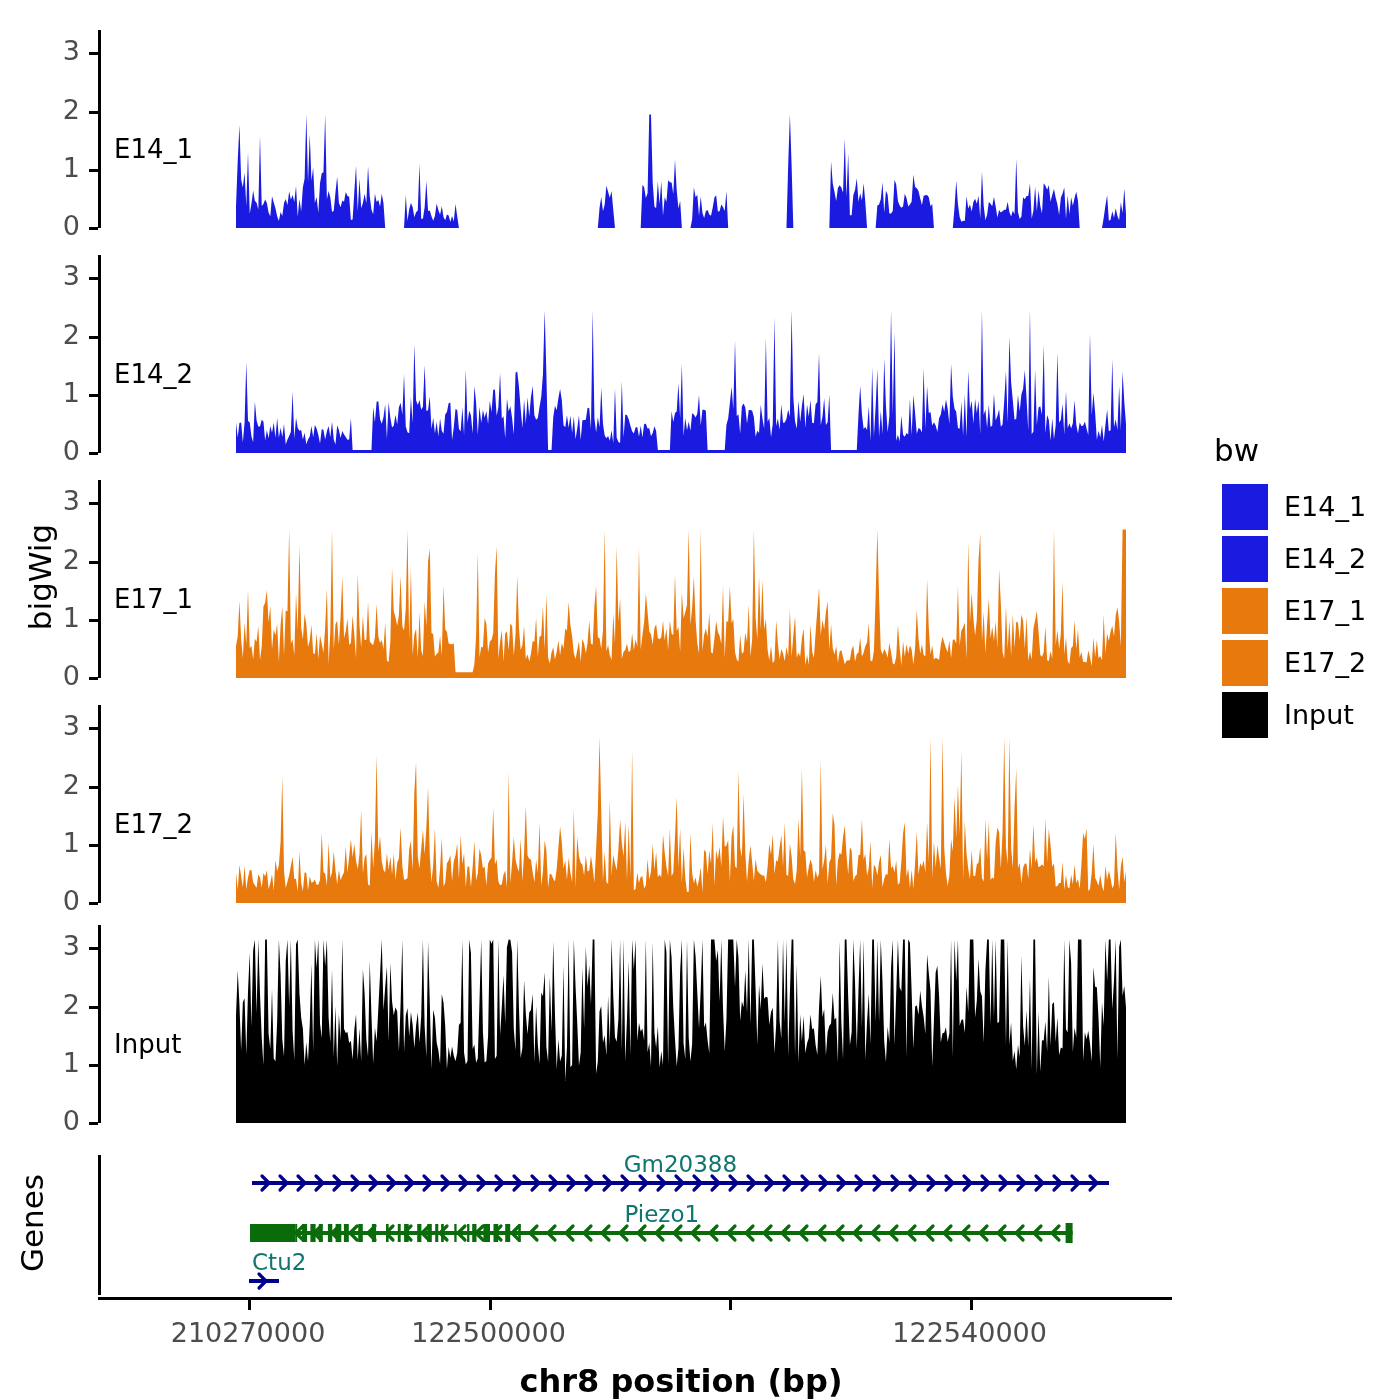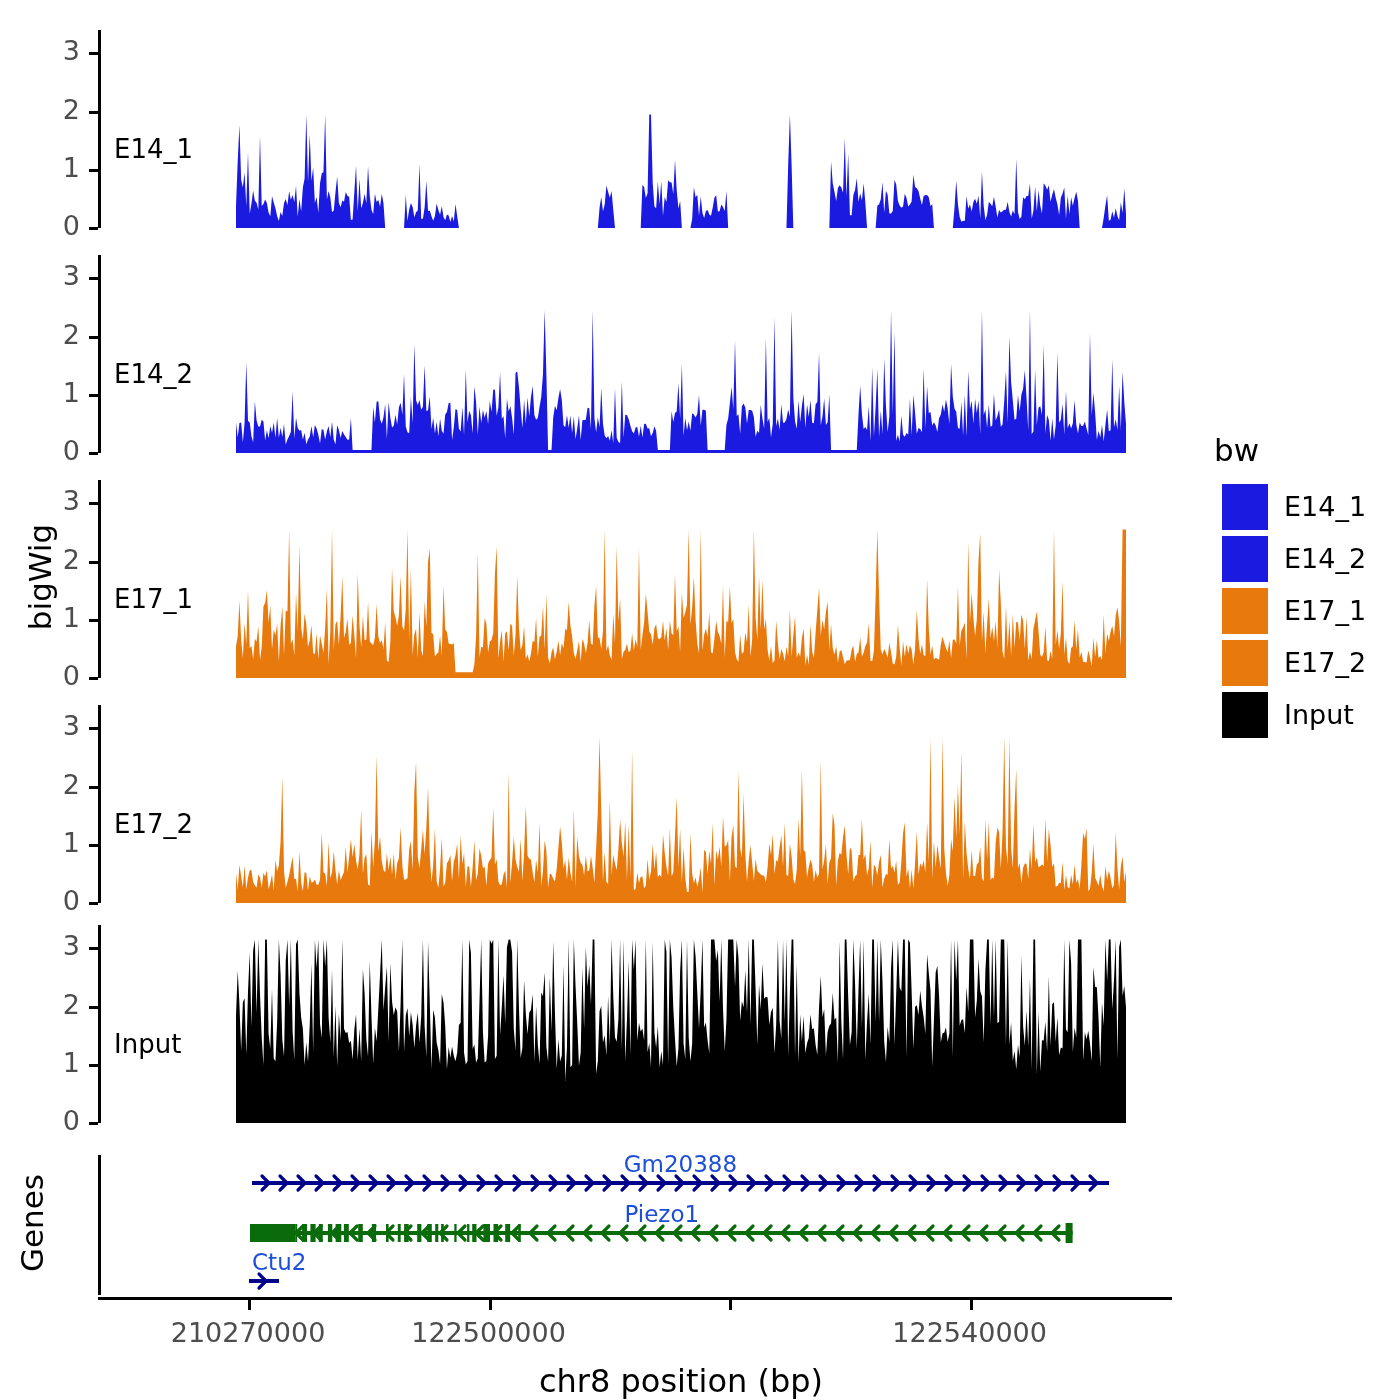--- a/index.html
+++ b/index.html
@@ -30,34 +30,35 @@
     text-align:right;white-space:nowrap;
   }
   .panel-name{
     position:absolute;font-size:26px;color:#000;white-space:nowrap;
   }
   .plotarea{position:absolute;overflow:hidden;}
   .plotarea svg{display:block;}
 
   
   .gene-label{
-    position:absolute;font-size:23px;color:#1d4ed8;white-space:nowrap;
+    position:absolute;font-size:23px;color:#0f766e;white-space:nowrap;
     text-align:center;
   }
 
   
   .xaxis-line{position:absolute;background:#000;height:3px;}
   .xtick{position:absolute;background:#000;width:3px;height:10px;}
   .xticklab{
     position:absolute;font-size:27px;color:#4d4d4d;white-space:nowrap;
     text-align:center;
   }
   .xtitle{
     position:absolute;font-size:32px;color:#000;white-space:nowrap;
     text-align:center;
+    font-weight:bold;
   }
 
   
   .legend-title{position:absolute;font-size:31px;color:#000;white-space:nowrap;text-align:right;}
   .legend-swatch{position:absolute;width:46px;height:46px;}
   .legend-text{position:absolute;font-size:27px;color:#000;white-space:nowrap;line-height:46px;}
 </style>
 </head>
 <body>
 

